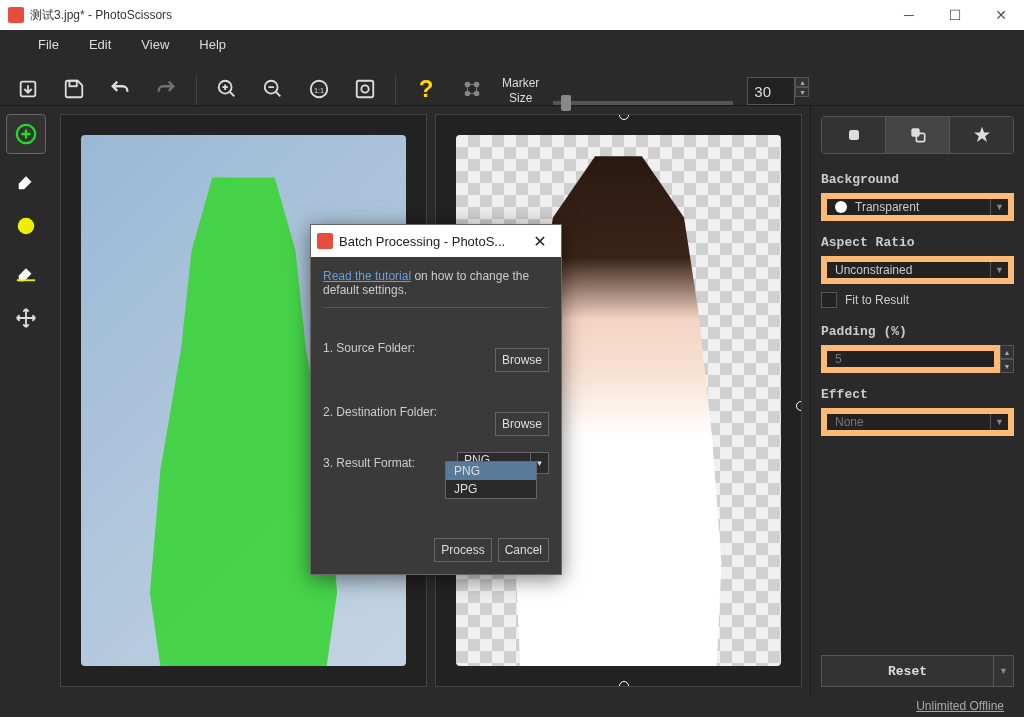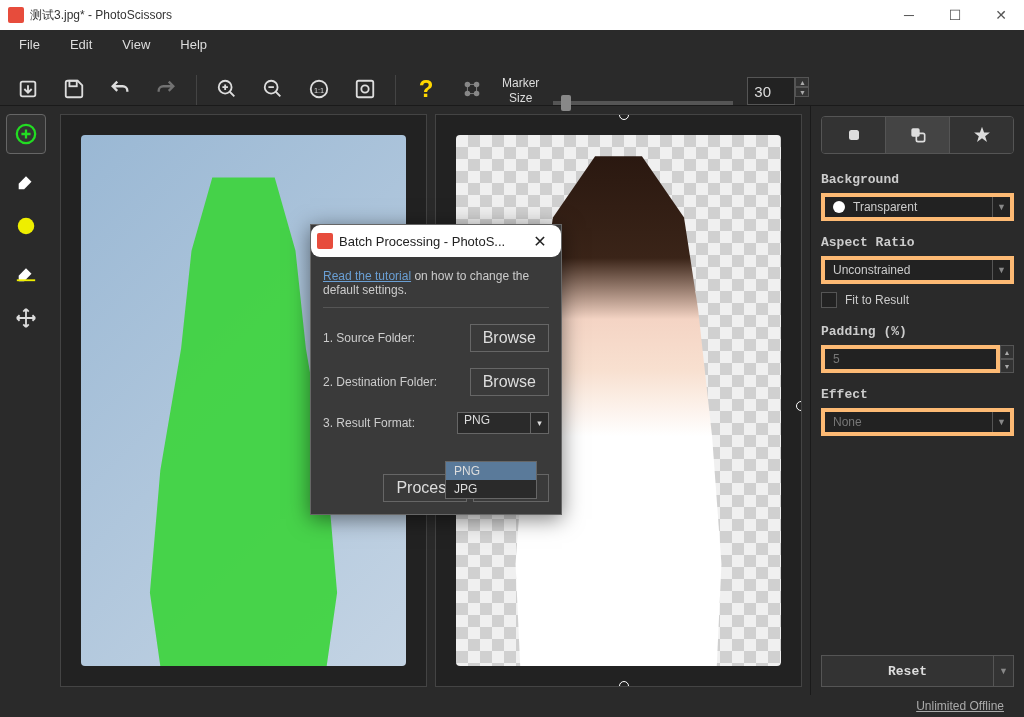--- a/index.html
+++ b/index.html
@@ -6,21 +6,21 @@
 body { width:1024px; height:717px; background:#2a2a2a; overflow:hidden; position:relative; }
 
 
 .titlebar { height:30px; background:#fff; display:flex; align-items:center; padding:0 0 0 8px; color:#333; font-size:12px; }
 .titlebar .app-icon { width:16px; height:16px; background:#e74c3c; margin-right:6px; border-radius:2px; }
 .titlebar .title-text { flex:1; }
 .titlebar .win-btns { display:flex; }
 .titlebar .win-btn { width:46px; height:30px; display:flex; align-items:center; justify-content:center; color:#555; font-size:14px; }
 
 
-.menubar { height:28px; background:#2a2a2a; display:flex; align-items:center; padding:0 5px; gap:2px; }
+.menubar { height:28px; background:#2a2a2a; display:flex; align-items:center; padding:0 24px; gap:2px; }
 .menubar .menu-item { color:#ddd; font-size:13px; padding:4px 14px; cursor:pointer; }
 
 
 .toolbar { height:48px; background:#2a2a2a; display:flex; align-items:flex-end; padding:0 12px; gap:14px; border-bottom:1px solid #1a1a1a; }
 .tool-btn { width:32px; height:32px; display:flex; align-items:center; justify-content:center; color:#ddd; cursor:pointer; border-radius:4px; }
 .tool-btn svg { width:22px; height:22px; }
 .tool-sep { width:1px; height:30px; background:#444; }
 .marker-label { color:#ddd; font-size:12px; line-height:1.2; text-align:center; }
 .slider-track { width:180px; height:4px; background:#555; position:relative; cursor:pointer; }
 .slider-thumb { position:absolute; left:8px; top:-6px; width:10px; height:16px; background:#888; border-radius:2px; }
@@ -45,42 +45,42 @@
 .handle { position:absolute; width:10px; height:10px; background:#222; border:1px solid #fff; border-radius:50%; }
 
 
 .right-panel { width:214px; background:#2a2a2a; padding:10px 10px 0; border-left:1px solid #1a1a1a; display:flex; flex-direction:column; }
 .tab-row { display:flex; border:1px solid #555; border-radius:4px; overflow:hidden; margin-bottom:12px; }
 .tab-row .tab { flex:1; height:36px; display:flex; align-items:center; justify-content:center; background:#333; cursor:pointer; border-right:1px solid #555; }
 .tab-row .tab:last-child { border-right:none; }
 .tab-row .tab.active { background:#444; }
 .tab svg { width:20px; height:20px; fill:#ddd; }
 .panel-label { color:#ccc; font-size:13px; font-weight:bold; margin:6px 0; font-family:"Courier New",monospace; }
-.panel-input { height:28px; background:#222; border:4px solid #fdba74; color:#ccc; font-size:12px; display:flex; align-items:center; padding:0 8px; margin-bottom:8px; font-family:"Courier New",monospace; position:relative; }
+.panel-input { height:28px; background:#222; border:6px solid #fdba74; color:#ccc; font-size:12px; display:flex; align-items:center; padding:0 8px; margin-bottom:8px; font-family:"Courier New",monospace; position:relative; }
 .panel-input .dd { position:absolute; right:0; top:0; width:18px; height:100%; border-left:1px solid #555; display:flex; align-items:center; justify-content:center; font-size:9px; color:#888; }
 .panel-check { display:flex; align-items:center; gap:8px; color:#ccc; font-size:12px; margin-bottom:10px; font-family:"Courier New",monospace; }
 .panel-check .box { width:16px; height:16px; border:1px solid #555; background:#222; }
 .reset-row { margin-top:auto; display:flex; margin-bottom:8px; }
 .reset-btn { flex:1; height:32px; background:#333; border:1px solid #555; color:#ddd; font-size:13px; display:flex; align-items:center; justify-content:center; cursor:pointer; font-family:"Courier New",monospace; font-weight:bold; }
 .reset-dd { width:20px; height:32px; background:#333; border:1px solid #555; border-left:none; display:flex; align-items:center; justify-content:center; color:#888; font-size:9px; cursor:pointer; }
 
 
 .statusbar { height:22px; background:#2a2a2a; display:flex; align-items:center; justify-content:flex-end; padding:0 20px; color:#aaa; font-size:12px; font-family:"Courier New",monospace;text-decoration:underline; }
 
 
 .dialog { position:absolute; left:310px; top:224px; width:252px; background:#3a3a3a; border:1px solid #666; box-shadow:0 4px 20px rgba(0,0,0,.5); }
-.dialog-titlebar { height:32px; background:#fff; display:flex; align-items:center; padding:0 6px; color:#222; font-size:13px;border-radius:9px; }
+.dialog-titlebar { height:32px; background:#fff; display:flex; align-items:center; padding:0 6px; color:#222; font-size:13px; }
 .dialog-titlebar .app-icon { width:16px; height:16px; background:#e74c3c; margin-right:6px; border-radius:2px; }
 .dialog-titlebar .dlg-title { flex:1; white-space:nowrap; overflow:hidden; text-overflow:ellipsis; }
 .dialog-titlebar .dlg-close { width:30px; height:32px; display:flex; align-items:center; justify-content:center; font-size:16px; cursor:pointer; }
 .dialog-body { padding:12px; color:#ccc; font-size:12px; font-family:"Courier New",monospace; }
 .dlg-link { color:#6a9fd4; text-decoration:underline; cursor:pointer; }
 .dlg-hr { border:none; border-top:1px solid #555; margin:10px 0; }
 .dlg-row { display:flex; align-items:center; justify-content:space-between; margin:16px 0; }
-.dlg-btn { padding:4px 12px; background:#3a3a3a; border:1px solid #666; color:#ddd; cursor:pointer; font-family:inherit; font-size:16px; }
+.dlg-btn { padding:4px 6px; background:#3a3a3a; border:1px solid #666; color:#ddd; cursor:pointer; font-family:inherit; font-size:12px;margin-top:24px; }
 .dlg-select { width:92px; height:22px; background:#2a2a2a; border:1px solid #666; color:#ddd; padding:0 6px; position:relative; }
 .dlg-select .dd { position:absolute; right:0; top:0; width:18px; height:100%; border-left:1px solid #666; display:flex; align-items:center; justify-content:center; font-size:9px; }
 .dlg-dropdown { position:absolute; width:92px; background:#2a2a2a; border:1px solid #666; }
 .dlg-opt { padding:2px 8px; color:#ddd; font-size:12px; cursor:pointer; }
 .dlg-opt.sel { background:#5a7a9a; }
 .dlg-actions { display:flex; justify-content:flex-end; gap:6px; margin-top:40px; }
 </style>
 </head>
 <body>
 

